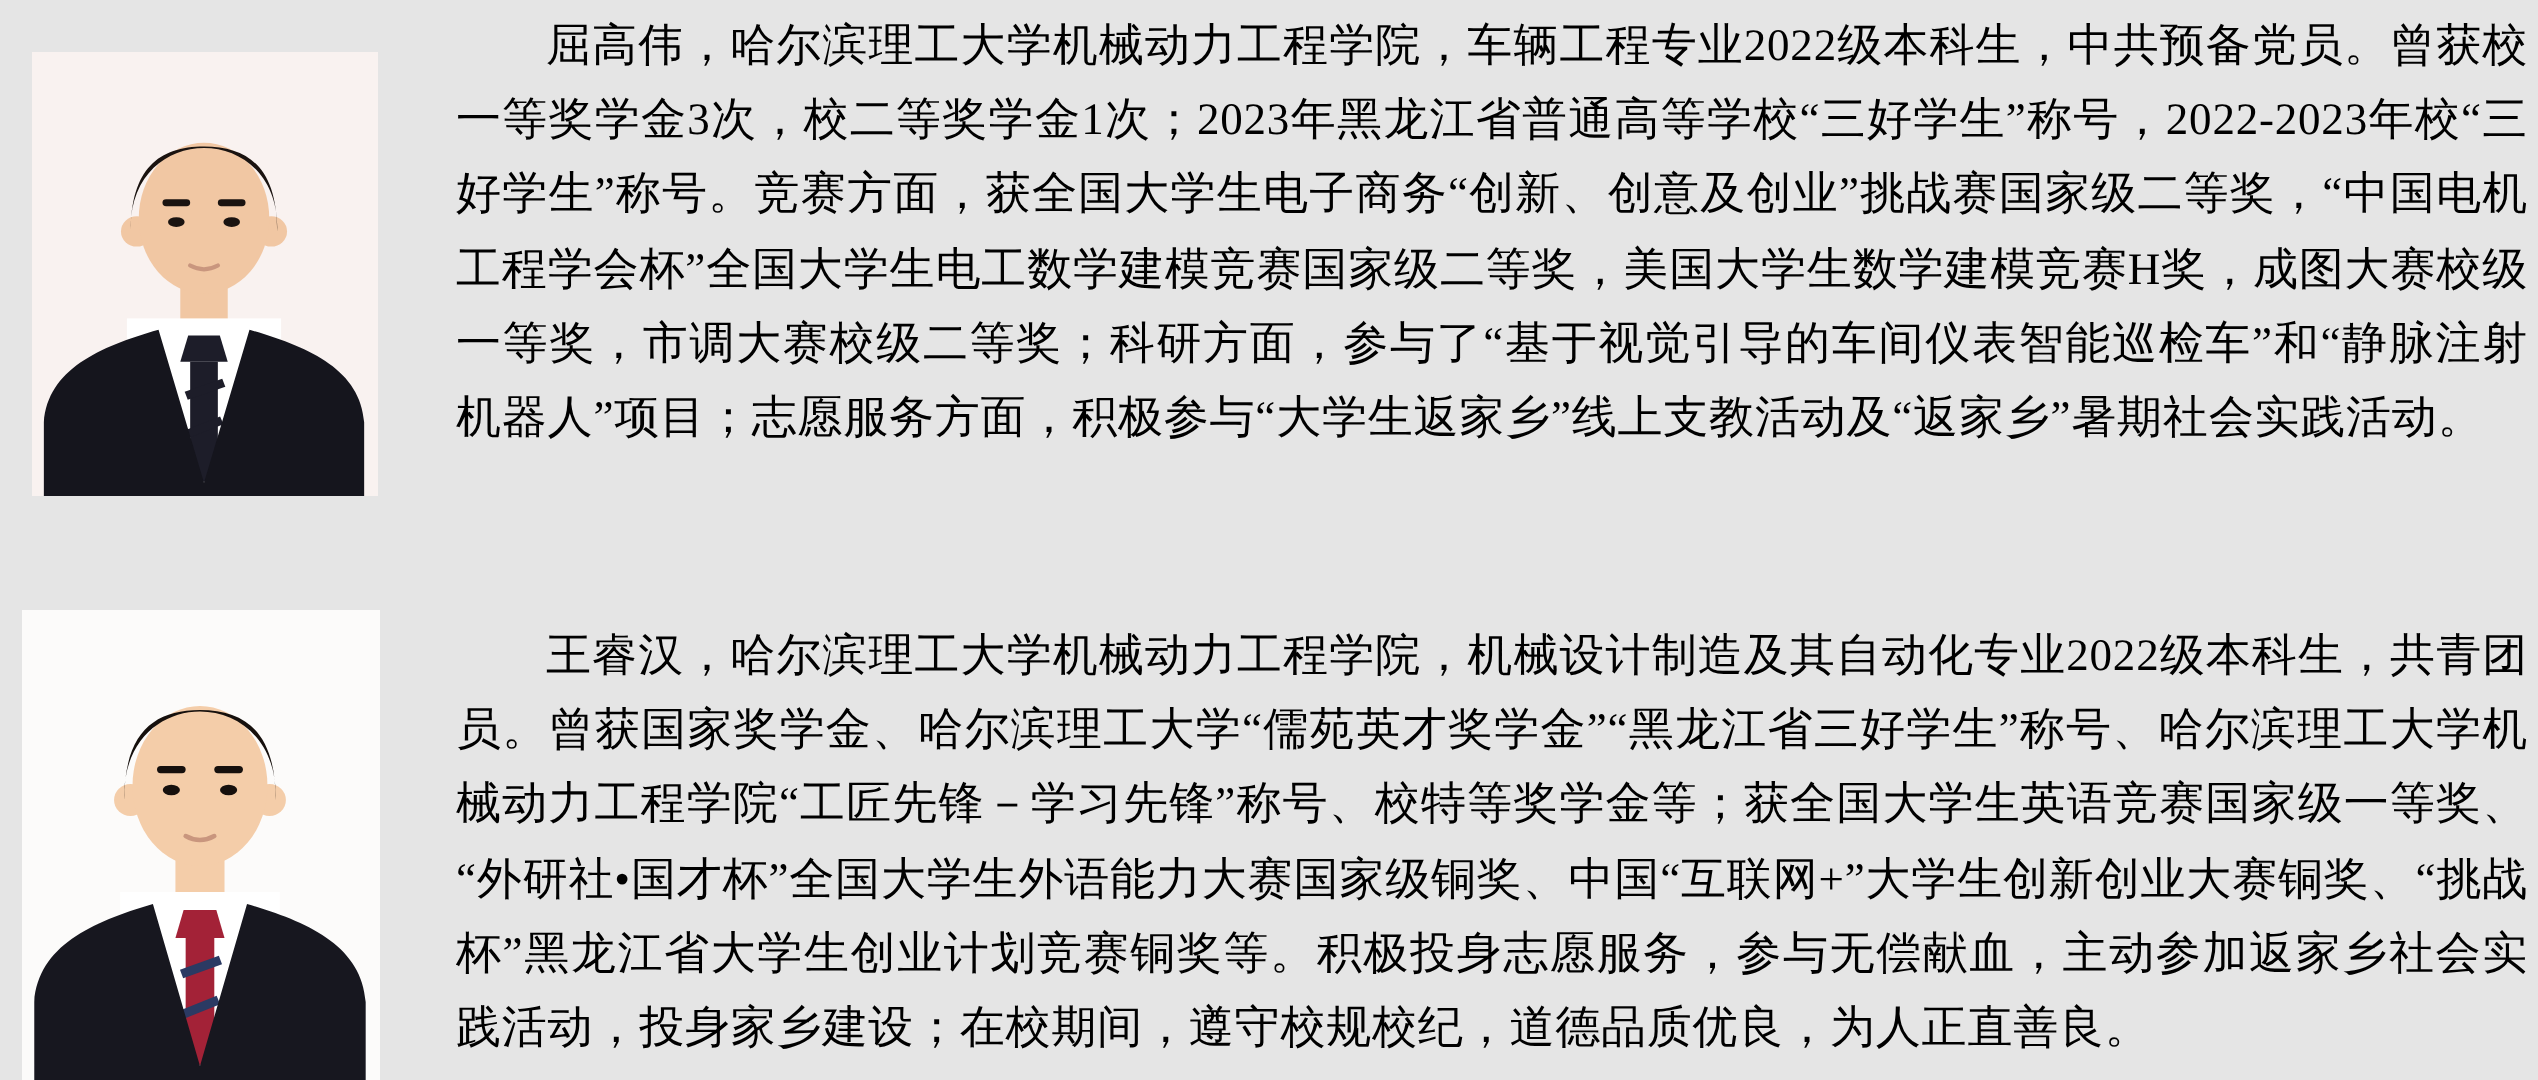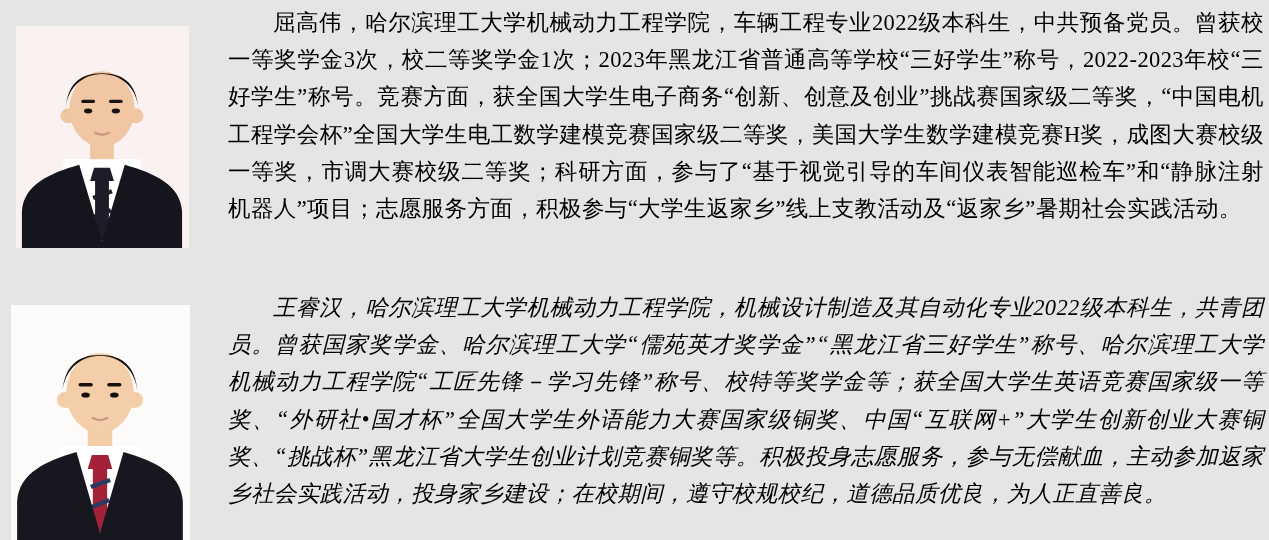--- a/index.html
+++ b/index.html
@@ -27,21 +27,21 @@
     margin: 0;
     font-size: 22.5px;
     line-height: 37.2px;
     letter-spacing: 0.4px;
     color: #000000;
     text-align: justify;
     text-indent: 2em;
     font-family: "Liberation Serif", "DejaVu Serif", serif;
   }
   .bio-1 { top: 4px; }
-  .bio-2 { top: 289px; font-style: italic; }
+  .bio-2 { top: 309px; }
   .stripe { fill: none; stroke-width: 4.5; stroke-linecap: butt; }
   .mouth  { fill: none; stroke: #c9967e; stroke-width: 2.2; stroke-linecap: round; }
 </style>
 </head>
 <body>
 
 <div class="page">
 
   <section>
     <svg class="photo photo-1" viewBox="0 0 175 235" preserveAspectRatio="none" role="img" aria-label="屈高伟">

